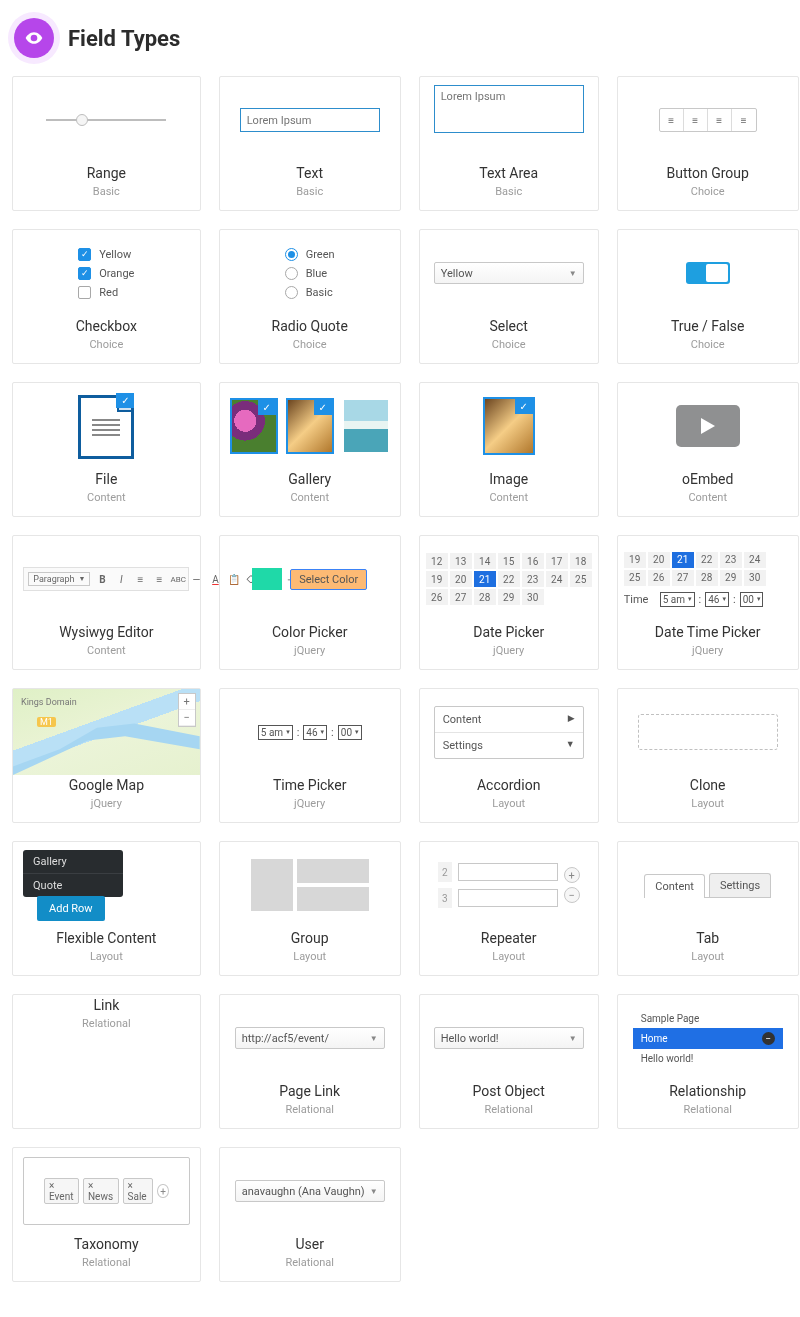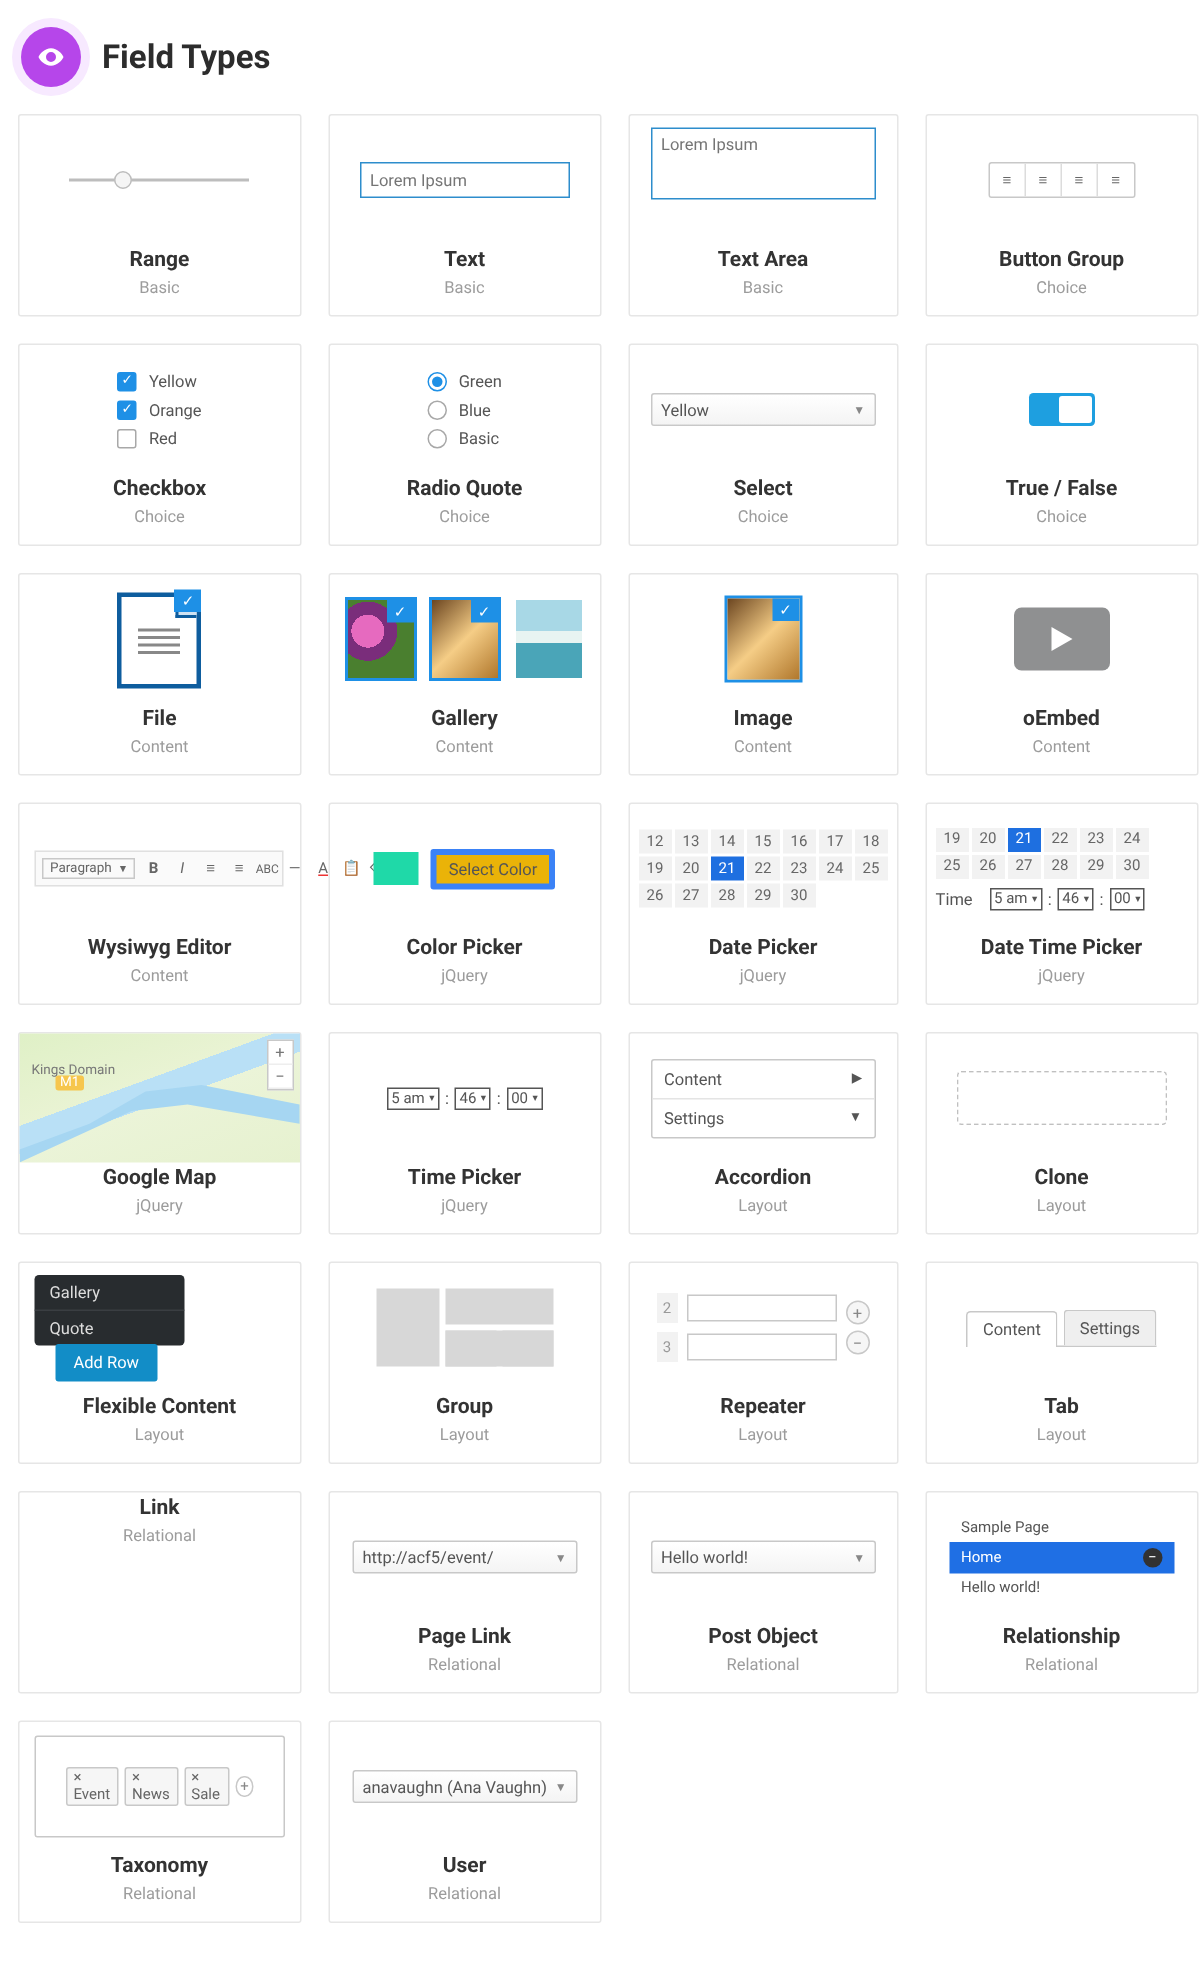--- a/index.html
+++ b/index.html
@@ -5,21 +5,21 @@
   * { box-sizing: border-box; margin: 0; padding: 0; }
   body { font-family: -apple-system, BlinkMacSystemFont, "Segoe UI", Roboto, Helvetica, Arial, sans-serif; background: #fff; color: #444; width: 800px; }
   .page { padding: 12px; }
   .header { display: flex; align-items: center; gap: 14px; margin: 6px 0 18px 2px; }
   .header .icon-eye { width: 40px; height: 40px; border-radius: 50%; background: #b646ea; display: flex; align-items: center; justify-content: center; box-shadow: 0 0 0 6px #f7e9ff; }
   .header .icon-eye svg { width: 20px; height: 20px; fill: #fff; }
   .header h1 { font-size: 22px; font-weight: 700; color: #2c2c2c; }
   .grid { display: grid; grid-template-columns: repeat(4, 1fr); gap: 18px; }
   .card { border: 1px solid #e6e6e6; border-radius: 2px; display: flex; flex-direction: column; }
   .thumb { height: 86px; display: flex; align-items: center; justify-content: center; padding: 10px; position: relative; }
-  .card .title { font-size: 14px; font-weight: 700; color: #333; text-align: center; padding: 2px 6px; }
+  .card .title { font-size: 14px; font-weight: 400; color: #333; text-align: center; padding: 2px 6px; }
   .card .cat { font-size: 11px; color: #9c9c9c; text-align: center; padding: 2px 6px 12px; }
   input, select, textarea, button { font-family: inherit; }
 
   
   .range-track { width: 120px; height: 2px; background: #bdbdbd; position: relative; }
   .range-thumb { position: absolute; left: 30px; top: -5px; width: 12px; height: 12px; border-radius: 50%; background: #f5f5f5; border: 1px solid #bdbdbd; }
 
   .text-input { width: 140px; height: 24px; border: 1px solid #2d8dcc; color: #9a9a9a; font-size: 11px; padding: 2px 6px; background: #fff; }
   .textarea-input { width: 150px; height: 48px; border: 1px solid #2d8dcc; color: #9a9a9a; font-size: 11px; padding: 4px 6px; resize: none; background: #fff; }
 
@@ -60,21 +60,21 @@
   .oembed { width: 64px; height: 42px; border-radius: 5px; background: #8f9091; display:flex; align-items:center; justify-content:center; }
   .oembed .play { width:0; height:0; border-left:14px solid #fff; border-top:8px solid transparent; border-bottom:8px solid transparent; }
 
   .wysiwyg { width: 166px; display: flex; flex-direction: row; gap: 4px; font-size: 10px; color: #666; border:1px solid #e0e0e0; padding:4px; background:#fafafa; }
   .wysiwyg .row { display: flex; align-items: center; gap: 5px; }
   .wysiwyg .sel { border:1px solid #c8c8c8; padding:1px 4px; font-size:9px; display:flex; align-items:center; gap:4px; }
   .wysiwyg .tool { width:14px; text-align:center; }
 
   .colorpicker { display: flex; align-items: center; gap:8px; }
   .colorpicker .swatch { width: 30px; height: 22px; background: #1fd9a8; }
-  .colorpicker .btn { border:4px solid #3b82f6; padding:3px 8px; font-size:11px; color:#555; background:#eab308; border-radius:2px; }
+  .colorpicker .btn { border:1px solid #3b82f6; padding:3px 8px; font-size:11px; color:#555; background:#fdba74; border-radius:2px; }
 
   .calendar { display: grid; grid-template-columns: repeat(7, 22px); gap: 2px; font-size: 10px; color: #666; }
   .calendar .d { width: 22px; height: 16px; display: flex; align-items: center; justify-content: center; background: #f2f2f2; }
   .calendar .d.on { background: #1e6fe0; color: #fff; }
   .calendar.s6 { grid-template-columns: repeat(6, 22px); }
 
   .dtp-wrap { display: flex; flex-direction: column; gap: 6px; align-items:stretch; width: 168px;}
   .time-row { display: flex; align-items: center; gap: 4px; font-size: 11px; color:#555; }
   .time-row .lab { width: 32px; }
   .tsel { border:1px solid #555; padding:1px 2px; font-size:10px; display:inline-flex; align-items:center; gap:3px; background:#fff; }
@@ -412,21 +412,21 @@
         </div>
       </div>
       <div class="title">Date Time Picker</div>
       <div class="cat">jQuery</div>
     </div>
 
     <div class="card">
       <div class="thumb" style="padding:0;">
         <div class="gmap">
           <div class="river"></div>
-          <div class="lab" style="top:20px; left:8px;">Kings Domain</div>
+          <div class="lab" style="top:8px; left:8px;">Kings Domain</div>
           <div class="lab" style="top:28px; left:24px; background:#f6c64d; padding:0 3px; border-radius:2px; color:#fff;">M1</div>
           <div class="ctrl">
               <div>+</div>
               <div>−</div>
             </div>
         </div>
       </div>
       <div class="title">Google Map</div>
       <div class="cat">jQuery</div>
     </div>

